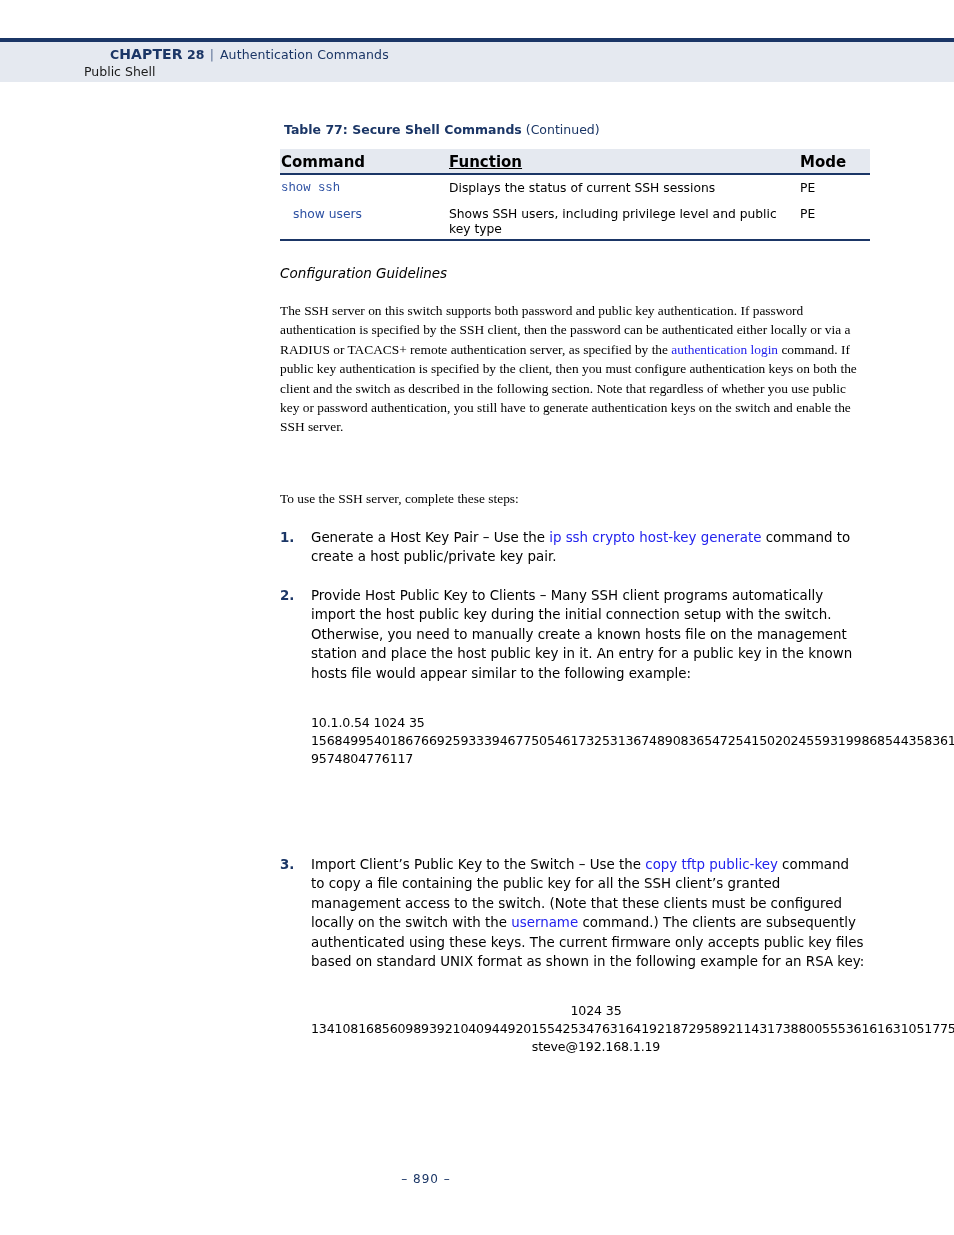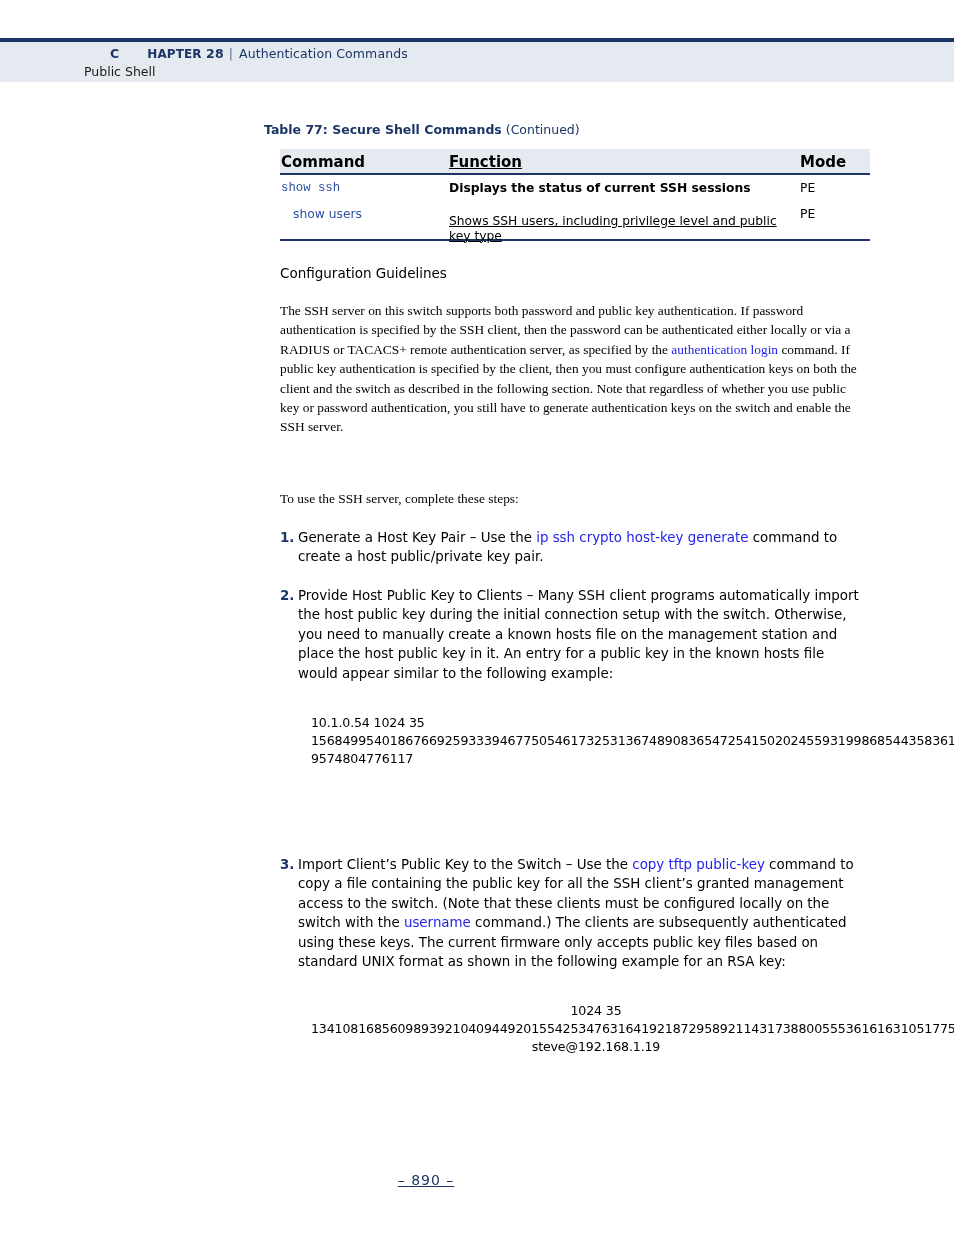--- a/index.html
+++ b/index.html
@@ -40,43 +40,42 @@
     font-size: 12.5px;
     color: #1b3666;
     white-space: nowrap;
     letter-spacing: 0.1px;
   }
   .chap-word {
     font-weight: bold;
     font-size: 12.5px;
   }
   .chap-word .sc {
-    font-size: 12px;
-    margin-left: 28px;
+    font-size: 14px;
   }
   .hdr-sep {
     color: #5a6f95;
     margin: 0 6px 0 5px;
   }
   .hdr-sub {
     font-weight: normal;
   }
   .header-line2 {
     position: absolute;
     left: 84px;
     top: 64px;
     font-size: 12.5px;
     color: #1a1a1a;
     white-space: nowrap;
   }
 
   
   .table-caption {
     position: absolute;
-    left: 264px;
+    left: 284px;
     top: 122px;
     font-size: 12.5px;
     color: #1b3666;
     white-space: nowrap;
     text-align: center;
   }
   .table-caption b { font-weight: bold; }
   .table-caption .cont { font-weight: normal; }
   .thead-band {
     position: absolute;
@@ -117,32 +116,33 @@
 
   .td {
     position: absolute;
     font-size: 12.3px;
     color: #000;
   }
   .td-link {
     color: #2b4fa2;
   }
   .r1-cmd  { left: 281px; top: 181px; font-family: Liberation Mono, monospace; }
-  .r1-func { left: 449px; top: 181px; width: 340px; font-weight: bold; }
+  .r1-func { left: 449px; top: 181px; width: 340px; }
   .r1-mode { left: 800px; top: 181px; }
   .r2-cmd  { left: 293px; top: 207px; }
-  .r2-func { left: 449px; top: 214px; width: 345px; line-height: 1.18; text-decoration: underline; }
+  .r2-func { left: 449px; top: 207px; width: 345px; line-height: 1.18; }
   .r2-mode { left: 800px; top: 207px; }
 
   
   .sect-title {
     position: absolute;
     left: 280px;
     top: 265px;
     font-size: 13.5px;
+    font-style: italic;
     color: #000;
     white-space: nowrap;
     text-align: right;
   }
 
   .para {
     position: absolute;
     left: 280px;
     width: 586px;
     font-size: 13.4px;
@@ -171,21 +171,21 @@
   .step-num {
     position: absolute;
     left: 0;
     top: 0;
     width: 26px;
     font-weight: bold;
     color: #1b3666;
     font-size: 13.4px;
   }
   .step-body {
-    margin-left: 18px;
+    margin-left: 31px;
     display: block;
   }
   .step1 { top: 528px; }
   .step2 { top: 586px; }
   .step3 { top: 855px; }
 
   
   .keyblock {
     position: absolute;
     left: 311px;
@@ -199,24 +199,23 @@
   .kb1 { top: 714px; }
   .kb2 { top: 1002px; text-align: center; }
 
   
   .footer {
     position: absolute;
     left: 0;
     top: 1172px;
     width: 852px;
     text-align: center;
-    font-size: 14px;
+    font-size: 12px;
     color: #1b3666;
     letter-spacing: 1px;
-    text-decoration: underline;
   }
 </style>
 </head>
 <body>
 
 <div class="header-rule"></div>
 <div class="header-band"></div>
 
 <div class="header-line1">
   <span class="chap-word"><span>C</span><span class="sc">HAPTER</span> <span>28</span></span><span class="hdr-sep">|</span><span class="hdr-sub">Authentication Commands</span>

